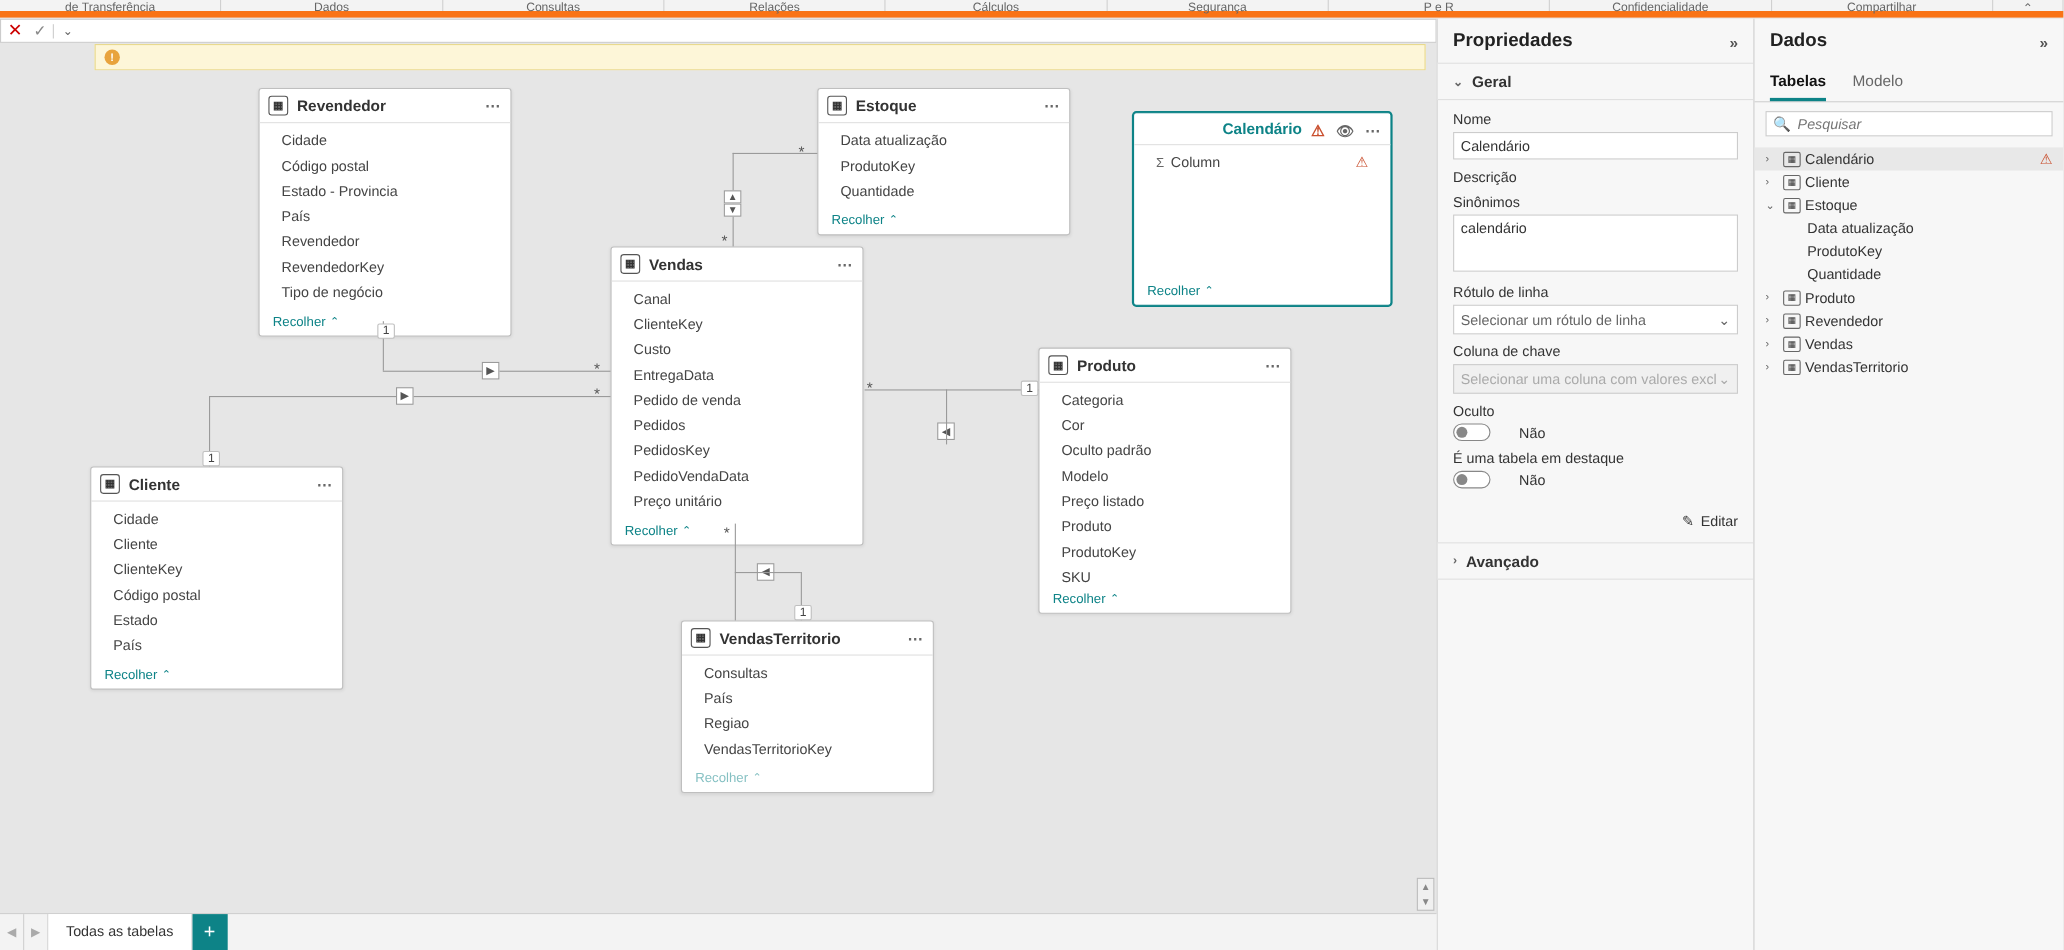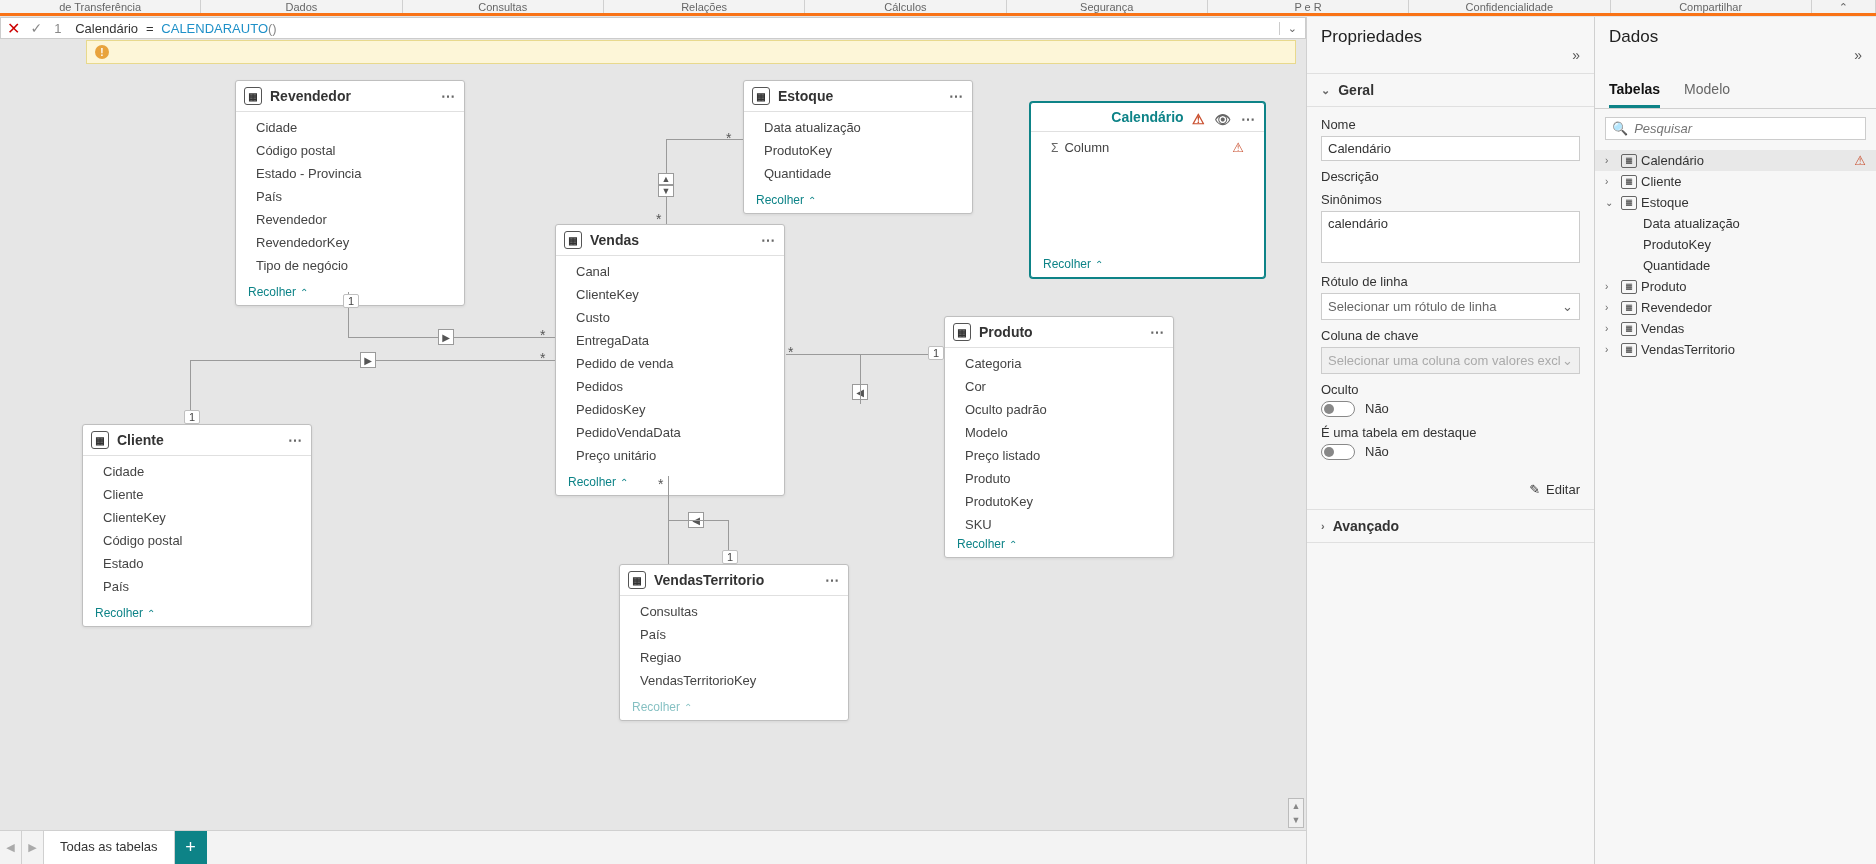--- a/index.html
+++ b/index.html
@@ -1,19 +1,19 @@
 <!DOCTYPE html>
 <html><head>
 <meta charset="utf-8">
 <style>
 * { box-sizing: border-box; margin: 0; padding: 0; font-family: 'Segoe UI', sans-serif; }
 body { width: 1876px; height: 864px; background: #e6e6e6; overflow: hidden; position: relative; font-size: 13px; color: #333; }
 
 
-.ribbon { position: absolute; top: 0; left: 0; right: 0; height: 16px; background: #f3f3f3; border-bottom: 3px solid #f97316; display: flex; font-size: 11px; color: #666; }
+.ribbon { position: absolute; top: 0; left: 0; right: 0; height: 16px; background: #f3f3f3; border-bottom: 6px solid #f97316; display: flex; font-size: 11px; color: #666; }
 .ribbon-item { padding: 1px 24px; border-right: 1px solid #d0d0d0; flex: 1; text-align: center; }
 
 
 .formula-bar { position: absolute; top: 17px; left: 0; right: 570px; height: 22px; display: flex; align-items: center; background: #fff; border: 1px solid #ccc; }
 .fb-icons { display: flex; align-items: center; padding: 0 6px; gap: 10px; }
 .fb-cancel { color: #c00; font-size: 16px; }
 .fb-accept { color: #888; font-size: 14px; }
 .fb-text { flex: 1; padding: 2px 6px; font-family: Consolas, monospace; font-size: 13px; }
 .fb-ln { color: #888; margin-right: 6px; }
 .fb-tbl { color: #333; }
@@ -50,33 +50,33 @@
 .rel-num { position: absolute; background: #fff; border: 1px solid #bfbfbf; font-size: 11px; padding: 0 4px; border-radius: 2px; color: #444; }
 .rel-star { position: absolute; font-size: 14px; color: #555; }
 .rel-arrow { position: absolute; width: 16px; height: 16px; background: #fff; border: 1px solid #9a9a9a; display: flex; align-items: center; justify-content: center; font-size: 10px; color: #555; }
 .rel-dbl { position: absolute; width: 16px; height: 24px; display: flex; flex-direction: column; }
 .rel-dbl div { flex: 1; background: #fff; border: 1px solid #9a9a9a; display: flex; align-items: center; justify-content: center; font-size: 9px; color: #555; }
 
 
 .panel { position: absolute; top: 17px; bottom: 0; background: #f7f7f7; border-left: 1px solid #d0d0d0; }
 .panel.props { right: 282px; width: 288px; }
 .panel.data { right: 0; width: 282px; }
-.panel-title { padding: 10px 14px; font-size: 17px; font-weight: 400; color: #222; display: flex; align-items: flex-start; flex-direction: column; }
+.panel-title { padding: 10px 14px; font-size: 17px; font-weight: 700; color: #222; display: flex; align-items: flex-end; }
 .panel-title .coll { margin-left: auto; font-size: 14px; color: #555; }
 .sect-head { padding: 8px 14px; border-top: 1px solid #e0e0e0; border-bottom: 1px solid #e0e0e0; font-size: 14px; font-weight: 600; display: flex; align-items: center; gap: 8px; background: #f7f7f7; }
 .sect-head .chv { font-size: 11px; color: #666; }
 .prop-body { padding: 10px 14px; }
 .prop-label { font-size: 13px; color: #333; margin-bottom: 4px; margin-top: 8px; }
 .prop-label:first-child { margin-top: 0; }
 .prop-input { width: 100%; border: 1px solid #ccc; padding: 4px 6px; background: #fff; font-size: 13px; color: #333; }
 .prop-ta { height: 52px; resize: none; }
 .prop-ta::placeholder { color: #999; font-style: italic; }
 .prop-select { width: 100%; border: 1px solid #ccc; padding: 5px 6px; background: #fff; font-size: 13px; color: #666; display: flex; justify-content: space-between; align-items: center; }
 .prop-select.dis { background: #f0f0f0; color: #aaa; }
-.toggle { display: flex; gap: 10px; margin-top: 4px; }
+.toggle { display: flex; align-items: center; gap: 26px; margin-top: 4px; }
 .tog-pill { width: 34px; height: 16px; border: 1px solid #888; border-radius: 8px; position: relative; background: #fff; }
 .tog-pill::after { content: ''; position: absolute; left: 2px; top: 2px; width: 10px; height: 10px; background: #888; border-radius: 50%; }
 .edit-row { text-align: right; padding: 12px 14px; font-size: 13px; color: #333; display: flex; justify-content: flex-end; align-items: center; gap: 6px; }
 .pencil { font-size: 13px; }
 
 
 .tabs { display: flex; border-bottom: 1px solid #d0d0d0; padding: 0 14px; gap: 24px; }
 .tab { padding: 8px 0; font-size: 14px; color: #666; border-bottom: 3px solid transparent; }
 .tab.active { color: #111; border-bottom-color: #0d8387; font-weight: 600; }
 .search-box { margin: 8px 10px; border: 1px solid #ccc; background: #fff; display: flex; align-items: center; padding: 3px 6px; gap: 6px; }
@@ -115,26 +115,20 @@
   <div class="ribbon-item">Confidencialidade</div>
   <div class="ribbon-item">Compartilhar</div>
   <div class="ribbon-item" style="flex:0.1">⌃</div>
 </div>
 
 <div class="formula-bar">
   <div class="fb-icons">
     <span class="fb-cancel">✕</span>
     <span class="fb-accept">✓</span>
   </div>
-  <div class="fb-text">
-    <span class="fb-ln">1</span>
-    <span class="fb-tbl">Calendário</span>
-    <span class="fb-tbl">=</span>
-    <span class="fb-fn">CALENDARAUTO</span><span class="fb-par">()</span>
-  </div>
   <div class="fb-chev">⌄</div>
 </div>
 
 <div class="warn-bar">
   <span class="warn-ico">!</span>
 </div>
 
 <div class="canvas">
 
   <div class="tcard" style="left:235px; top:16px; width:230px">

